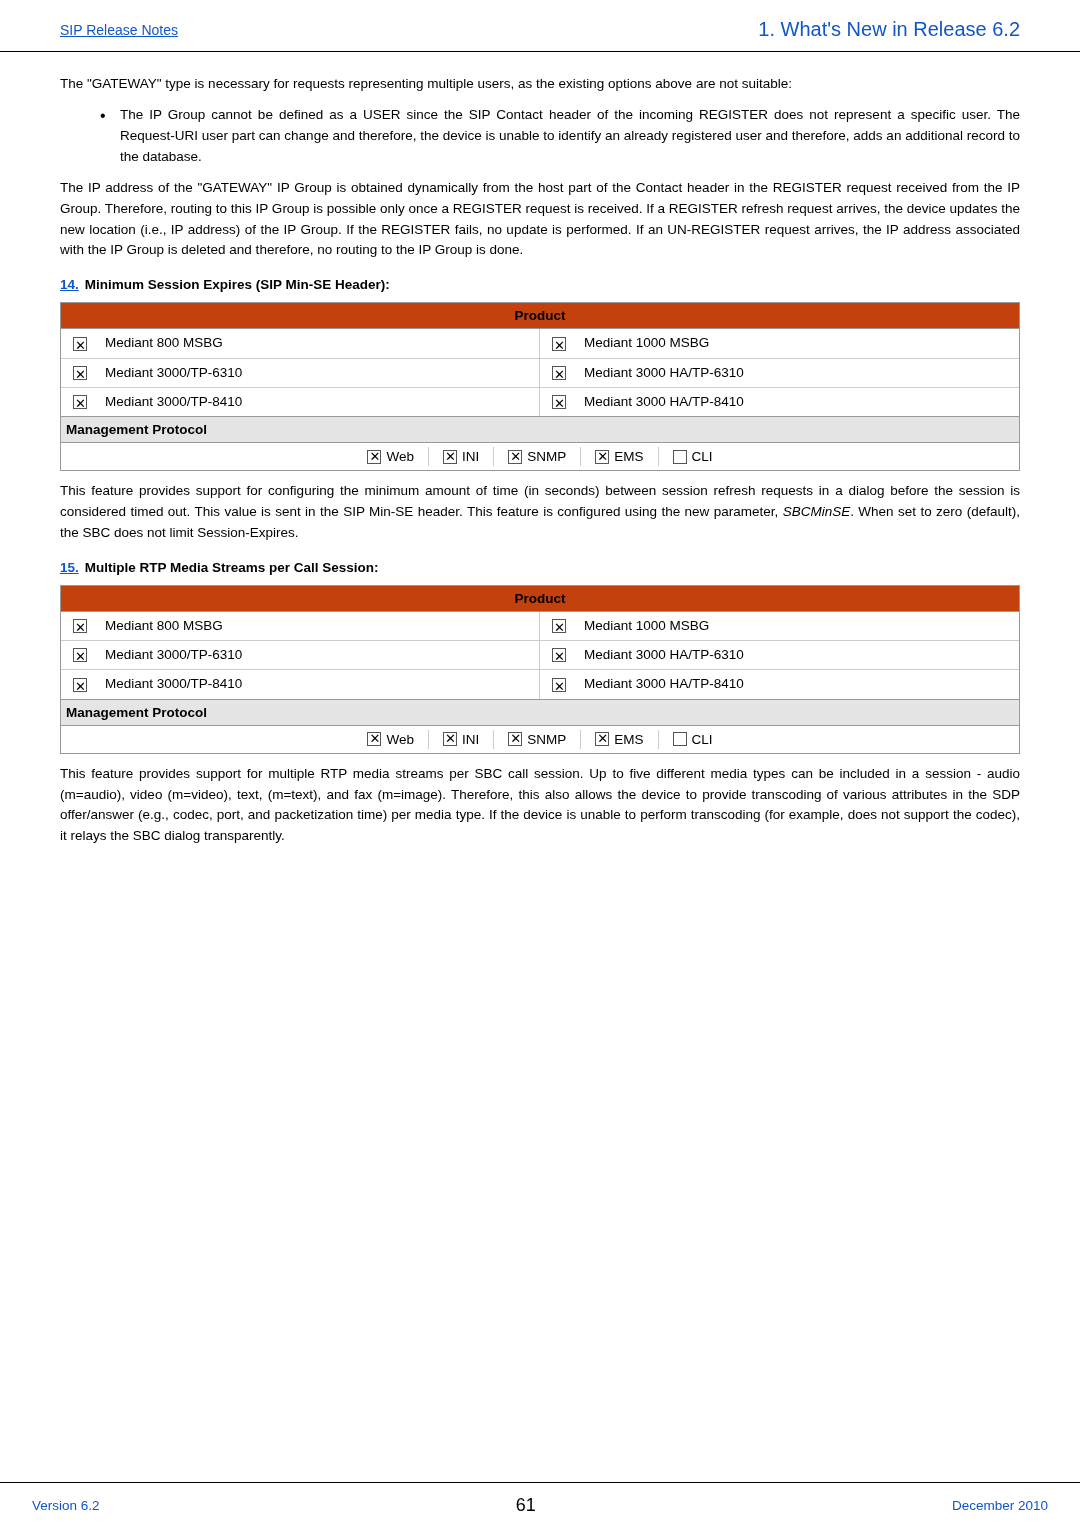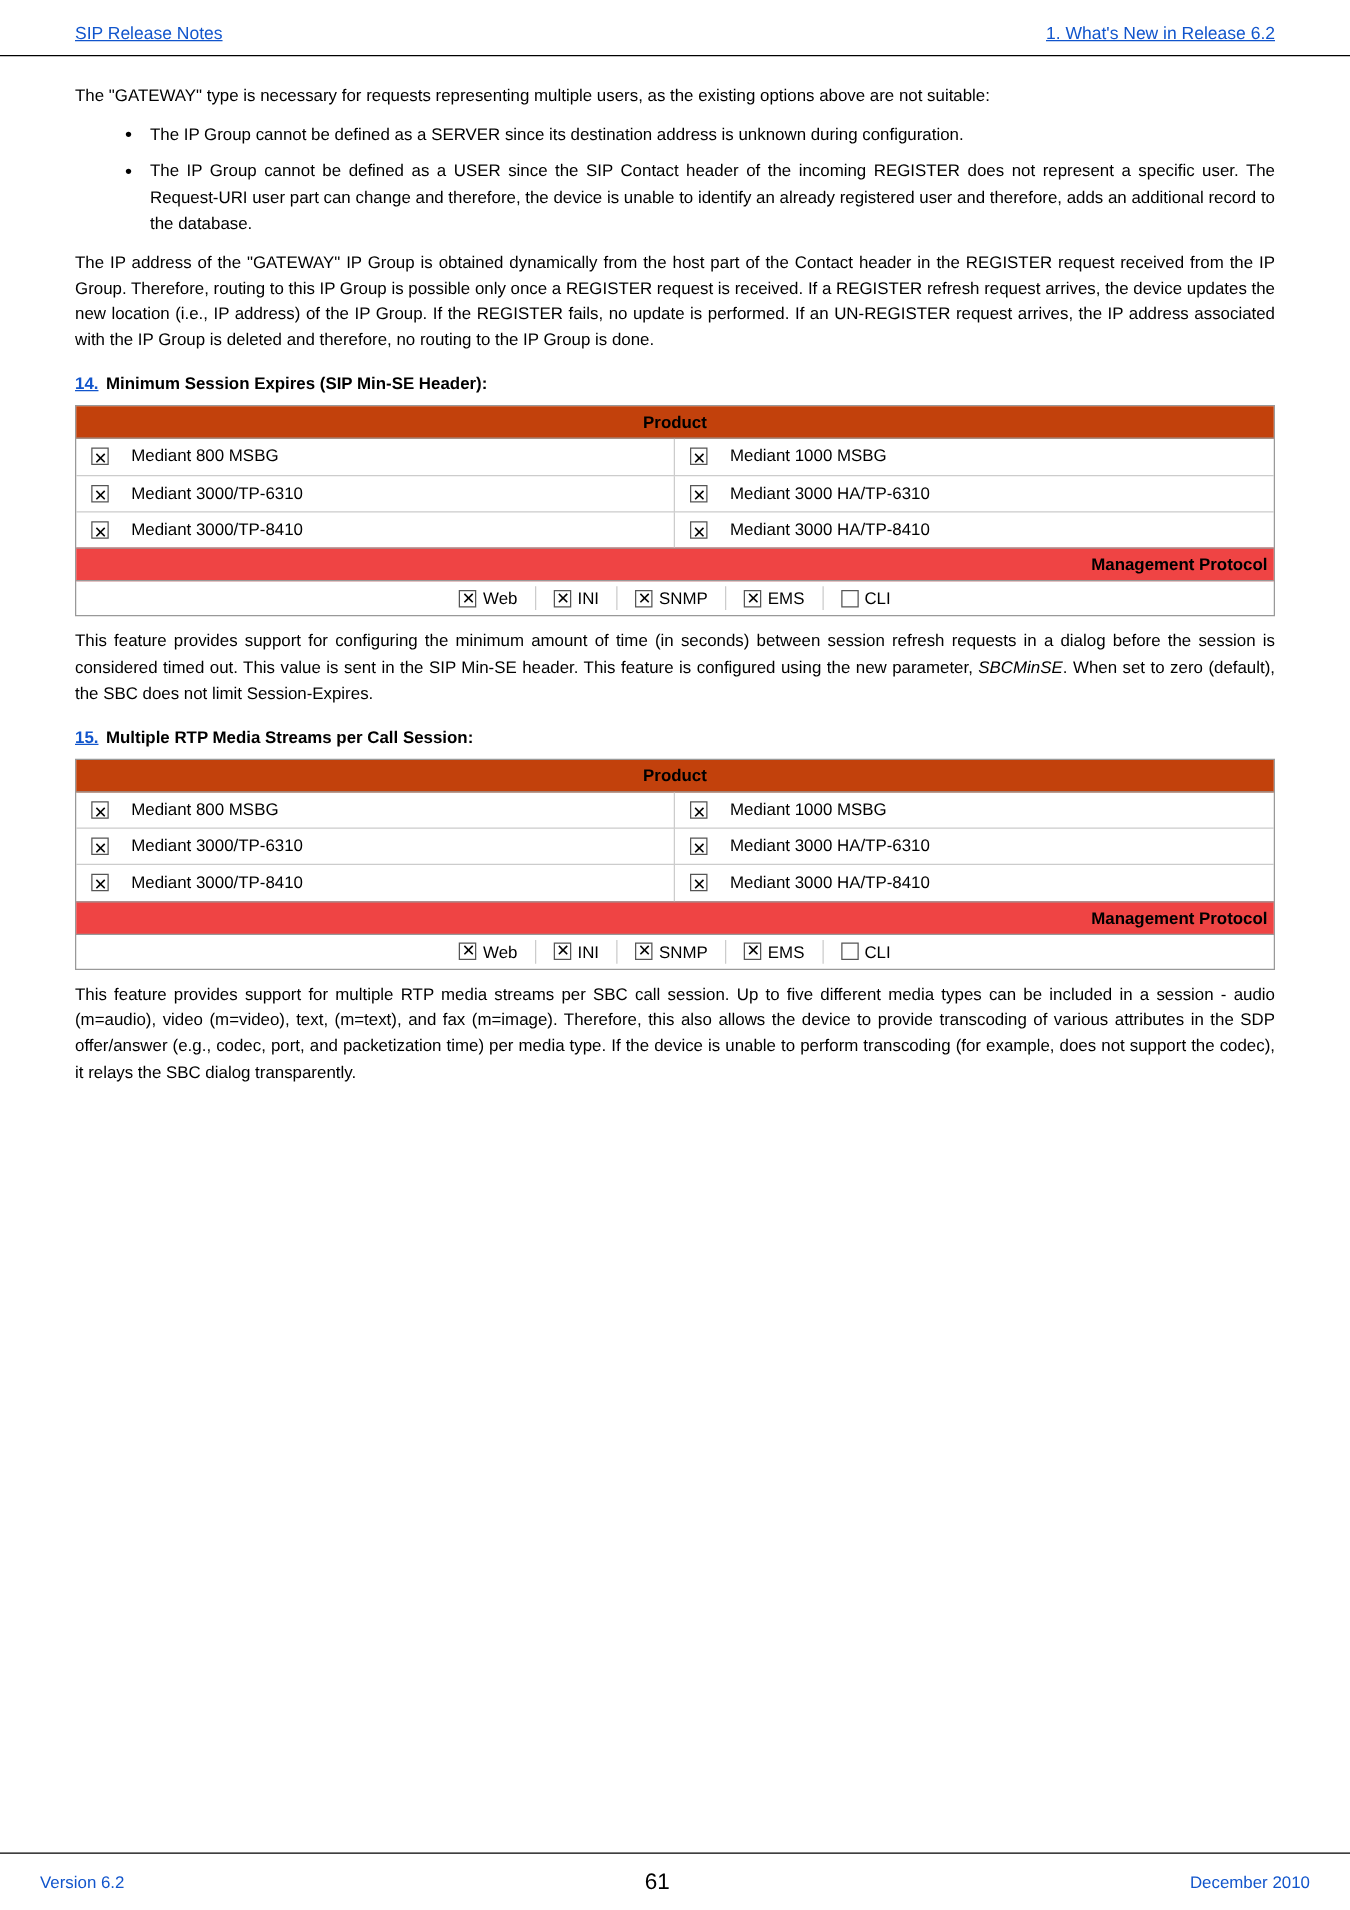--- a/index.html
+++ b/index.html
@@ -27,22 +27,21 @@
       border-bottom: 1px solid #000;
       margin-bottom: 22px;
     }
     .header-left {
       color: #1155cc;
       font-size: 14px;
       text-decoration: underline;
     }
     .header-right {
       color: #1155cc;
-      font-size: 14px;
-      text-decoration: underline;
+      font-size: 20px;
     }
     
     .content {
       padding: 0 60px;
     }
     .paragraph {
       margin-bottom: 10px;
       line-height: 1.55;
       text-align: justify;
     }
@@ -108,22 +107,22 @@
       font-size: 13.5px;
       line-height: 1.5;
     }
     .product-cell:nth-child(even) {
       border-right: none;
     }
     .product-cell:last-child, .product-cell:nth-last-child(2) {
       border-bottom: none;
     }
     .mgmt-header-row {
-      background: #ef4444;
-      text-align: right;
+      background: #e5e5e5;
+      text-align: left;
       font-weight: bold;
       padding: 5px;
       border-top: 1px solid #999;
       border-bottom: 1px solid #999;
       font-size: 13.5px;
     }
     .mgmt-row {
       display: flex;
       justify-content: center;
       gap: 0;
@@ -194,21 +193,20 @@
   <div class="header">
     <span class="header-left">SIP Release Notes</span>
     <span class="header-right">1. What's New in Release 6.2</span>
   </div>
 
   <div class="content">
 
     <p class="paragraph">The "GATEWAY" type is necessary for requests representing multiple users, as the existing options above are not suitable:</p>
 
     <ul class="bullet-list">
-      <li>The IP Group cannot be defined as a SERVER since its destination address is unknown during configuration.</li>
       <li>The IP Group cannot be defined as a USER since the SIP Contact header of the incoming REGISTER does not represent a specific user. The Request-URI user part can change and therefore, the device is unable to identify an already registered user and therefore, adds an additional record to the database.</li>
     </ul>
 
     <p class="paragraph">The IP address of the "GATEWAY" IP Group is obtained dynamically from the host part of the Contact header in the REGISTER request received from the IP Group. Therefore, routing to this IP Group is possible only once a REGISTER request is received. If a REGISTER refresh request arrives, the device updates the new location (i.e., IP address) of the IP Group. If the REGISTER fails, no update is performed. If an UN-REGISTER request arrives, the IP address associated with the IP Group is deleted and therefore, no routing to the IP Group is done.</p>
 
 
     <div class="section-heading">
       <span class="section-num">14.</span>
       <span class="section-title">Minimum Session Expires (SIP Min-SE Header):</span>
     </div>

